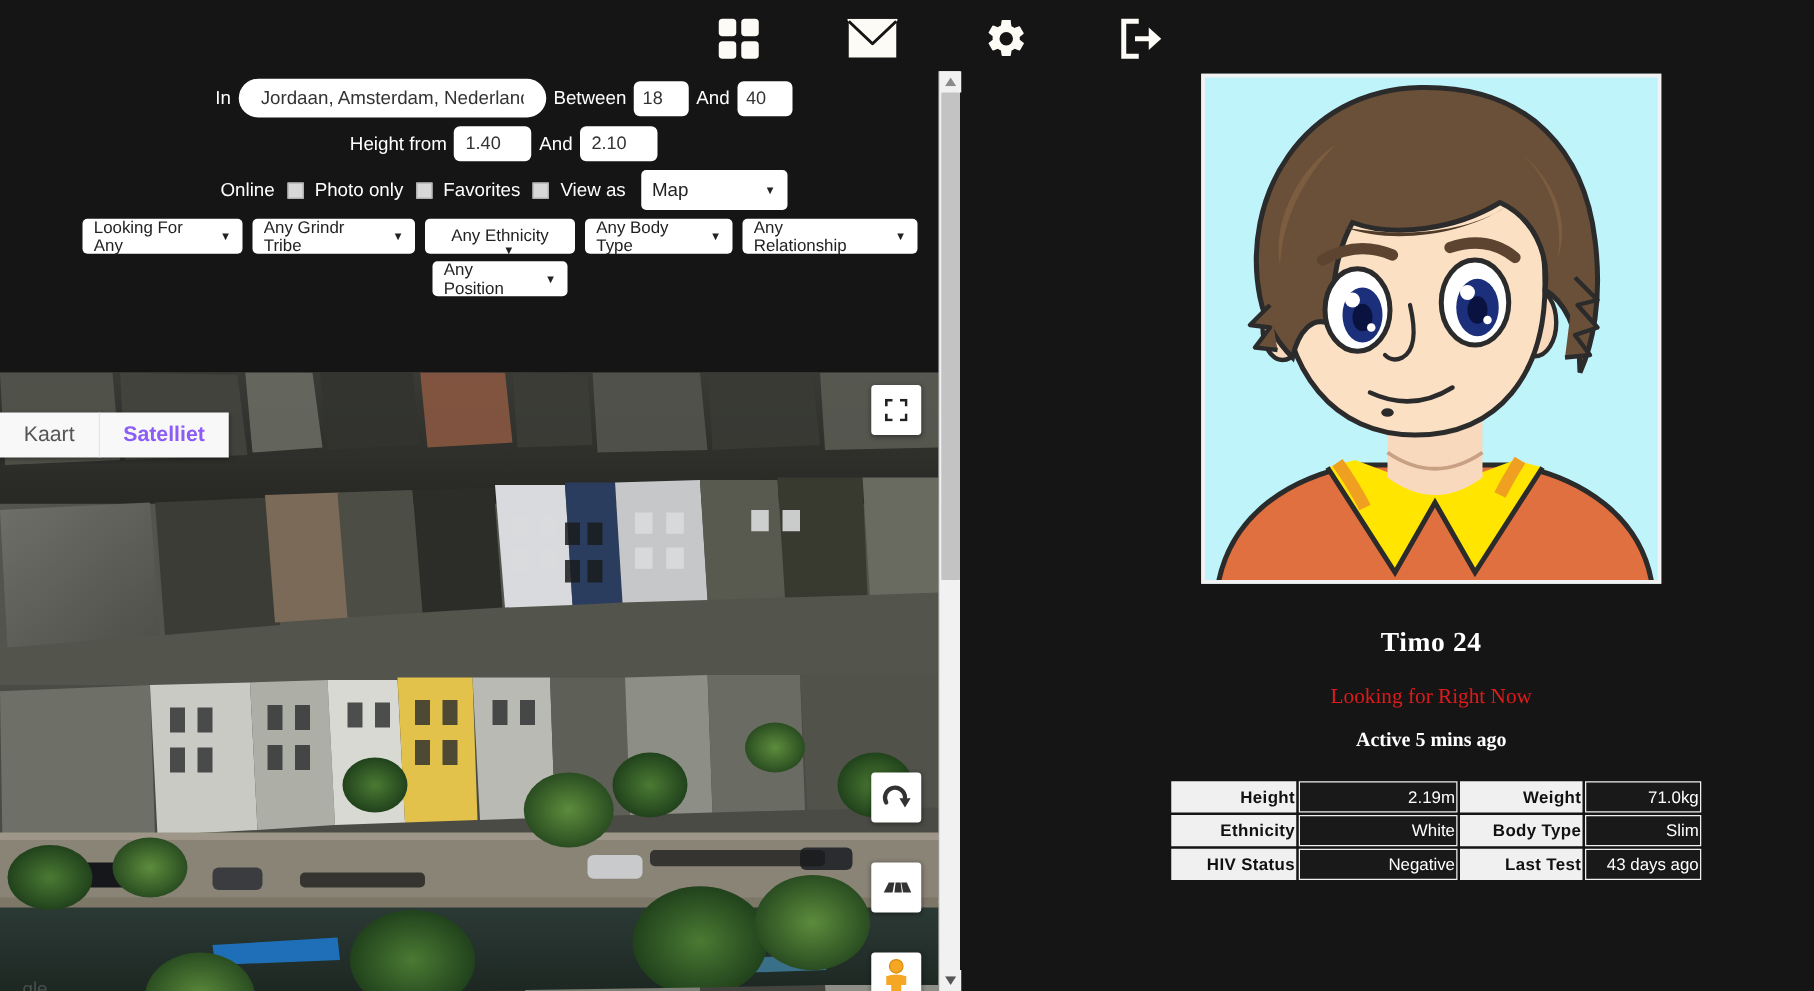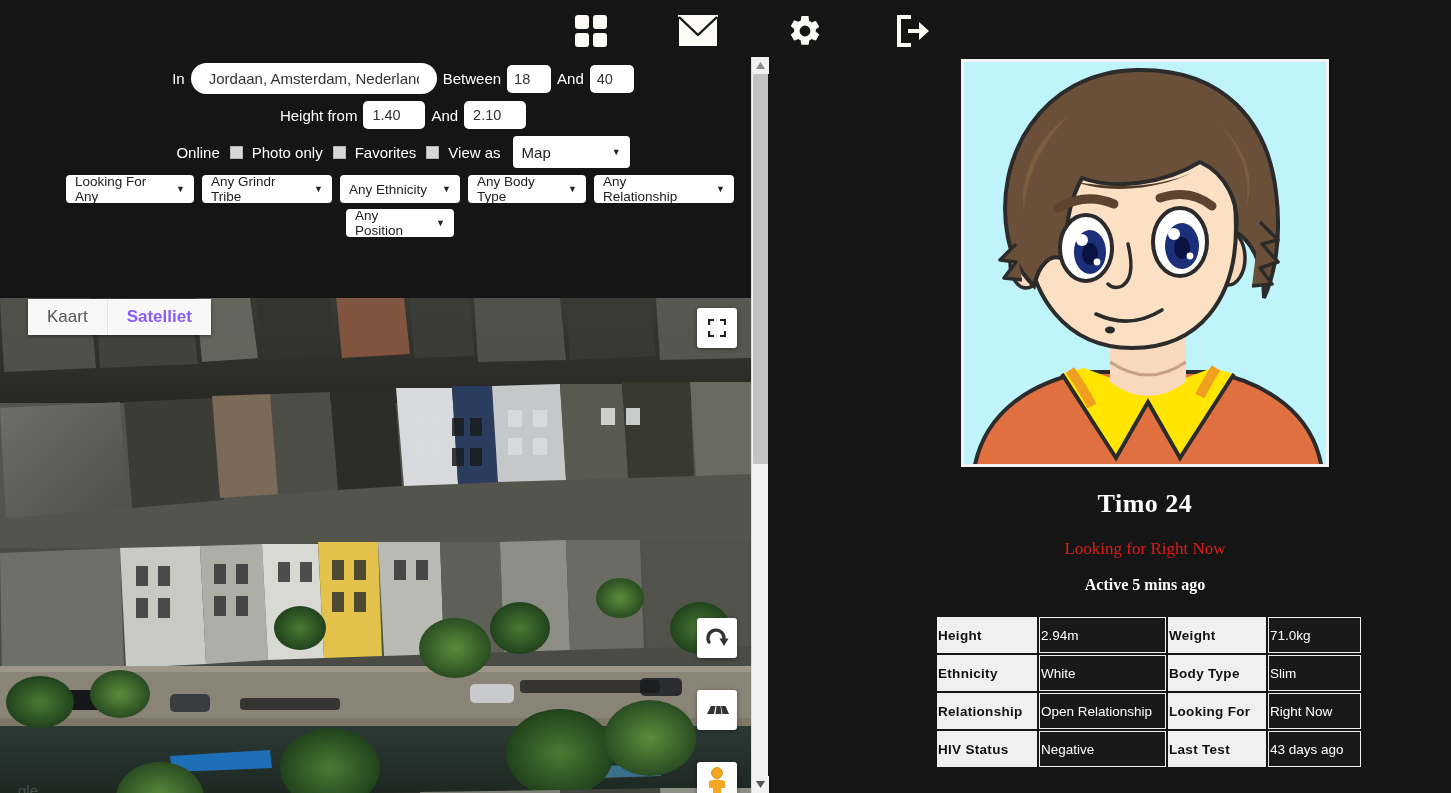--- a/index.html
+++ b/index.html
@@ -85,41 +85,40 @@
   .sel .caret {
     font-size: 9px; color: #222; margin-left: 14px;
     line-height: 1;
   }
   .sel-viewas { width: 117px; height: 32px; font-size: 15px; margin-left: 6px; }
   .sel-viewas .caret { margin-left: 28px; }
 
   .selrow { display: flex; justify-content: center; gap: 8px; margin-bottom: 6px; }
   .sel-w1 { width: 128px; }
   .sel-w2 { width: 130px; }
-  .sel-w3 { width: 120px; }
+  .sel-w3 { width: 120px; flex-direction: column; }
   .sel-w4 { width: 118px; }
   .sel-w5 { width: 140px; }
   .sel-w6 { width: 108px; }
 
   
   .map-wrap {
     position: absolute; left: 0; top: 241px;
     width: 751px; height: 552px;
     overflow: hidden;
     background: #4a4a42;
   }
   .map-img { position: absolute; inset: 0; }
 
   .maptype {
-    position: absolute; left: 0; top: 1px;
+    position: absolute; left: 0; top: 32px;
     display: flex;
     background: #f8f8f8;
     box-shadow: 0 1px 4px rgba(0,0,0,.45);
     z-index: 6;
-    margin-left: 28px;
   }
   .maptype div {
     padding: 8px 19px; font-size: 17px; color: #555;
     font-family: "Liberation Sans", sans-serif;
     cursor: pointer;
   }
   .maptype .active { color: #8b5cf6; font-weight: bold; border-left: 1px solid #e4e4e4; }
 
   .mapbtn {
     position: absolute; right: 14px;
@@ -164,22 +163,22 @@
   .avatar-frame {
     width: 368px; height: 408px;
     margin: 2px auto 0;
     border: 3px solid #f2f2f2;
     background: #bff4fb;
     overflow: hidden;
     position: relative;
   }
   .pname {
     font-family: "Liberation Serif", serif;
-    font-size: 26px; font-weight: bold; color: #fff;
-    margin-top: 22px; letter-spacing: .5px;
+    font-size: 22px; font-weight: bold; color: #fff;
+    margin-top: 34px; letter-spacing: .5px;
   }
   .plook {
     font-family: "Liberation Serif", serif;
     font-size: 17px; color: #dd1b1b;
     margin-top: 20px;
   }
   .pactive {
     font-family: "Liberation Serif", serif;
     font-size: 16px; font-weight: bold; color: #fff;
     margin-top: 17px;
@@ -188,22 +187,22 @@
   .ptable {
     margin: 21px 0 0 5px;
     border-collapse: separate;
     border-spacing: 2px;
     width: 418px;
     table-layout: fixed;
   }
   .ptable td {
     font-size: 13.5px;
     font-family: "Liberation Sans", sans-serif;
-    height: 36px;
-    text-align: left;
+    height: 25px;
+    text-align: right;
     vertical-align: middle;
     white-space: nowrap;
     overflow: hidden;
   }
   .ptable td.k {
     background: #f0f0f0; color: #111; font-weight: bold;
     letter-spacing: .3px;
   }
   .ptable td.v {
     background: #191919; color: #fff;
@@ -595,37 +594,31 @@
   <table class="ptable">
     <colgroup>
         <col class="c1">
         <col class="c2">
         <col class="c3">
         <col class="c4">
       </colgroup>
     <tbody>
       <tr>
         <td class="k">Height</td>
-        <td class="v">2.94m</td>
+        <td class="v">2.19m</td>
         <td class="k">Weight</td>
         <td class="v">71.0kg</td>
       </tr>
       <tr>
         <td class="k">Ethnicity</td>
         <td class="v">White</td>
         <td class="k">Body Type</td>
         <td class="v">Slim</td>
       </tr>
       <tr>
-        <td class="k">Relationship</td>
-        <td class="v">Open Relationship</td>
-        <td class="k">Looking For</td>
-        <td class="v">Right Now</td>
-      </tr>
-      <tr>
         <td class="k">HIV Status</td>
         <td class="v">Negative</td>
         <td class="k">Last Test</td>
         <td class="v">43 days ago</td>
       </tr>
     </tbody>
   </table>
 </div>
 
 </body></html>

